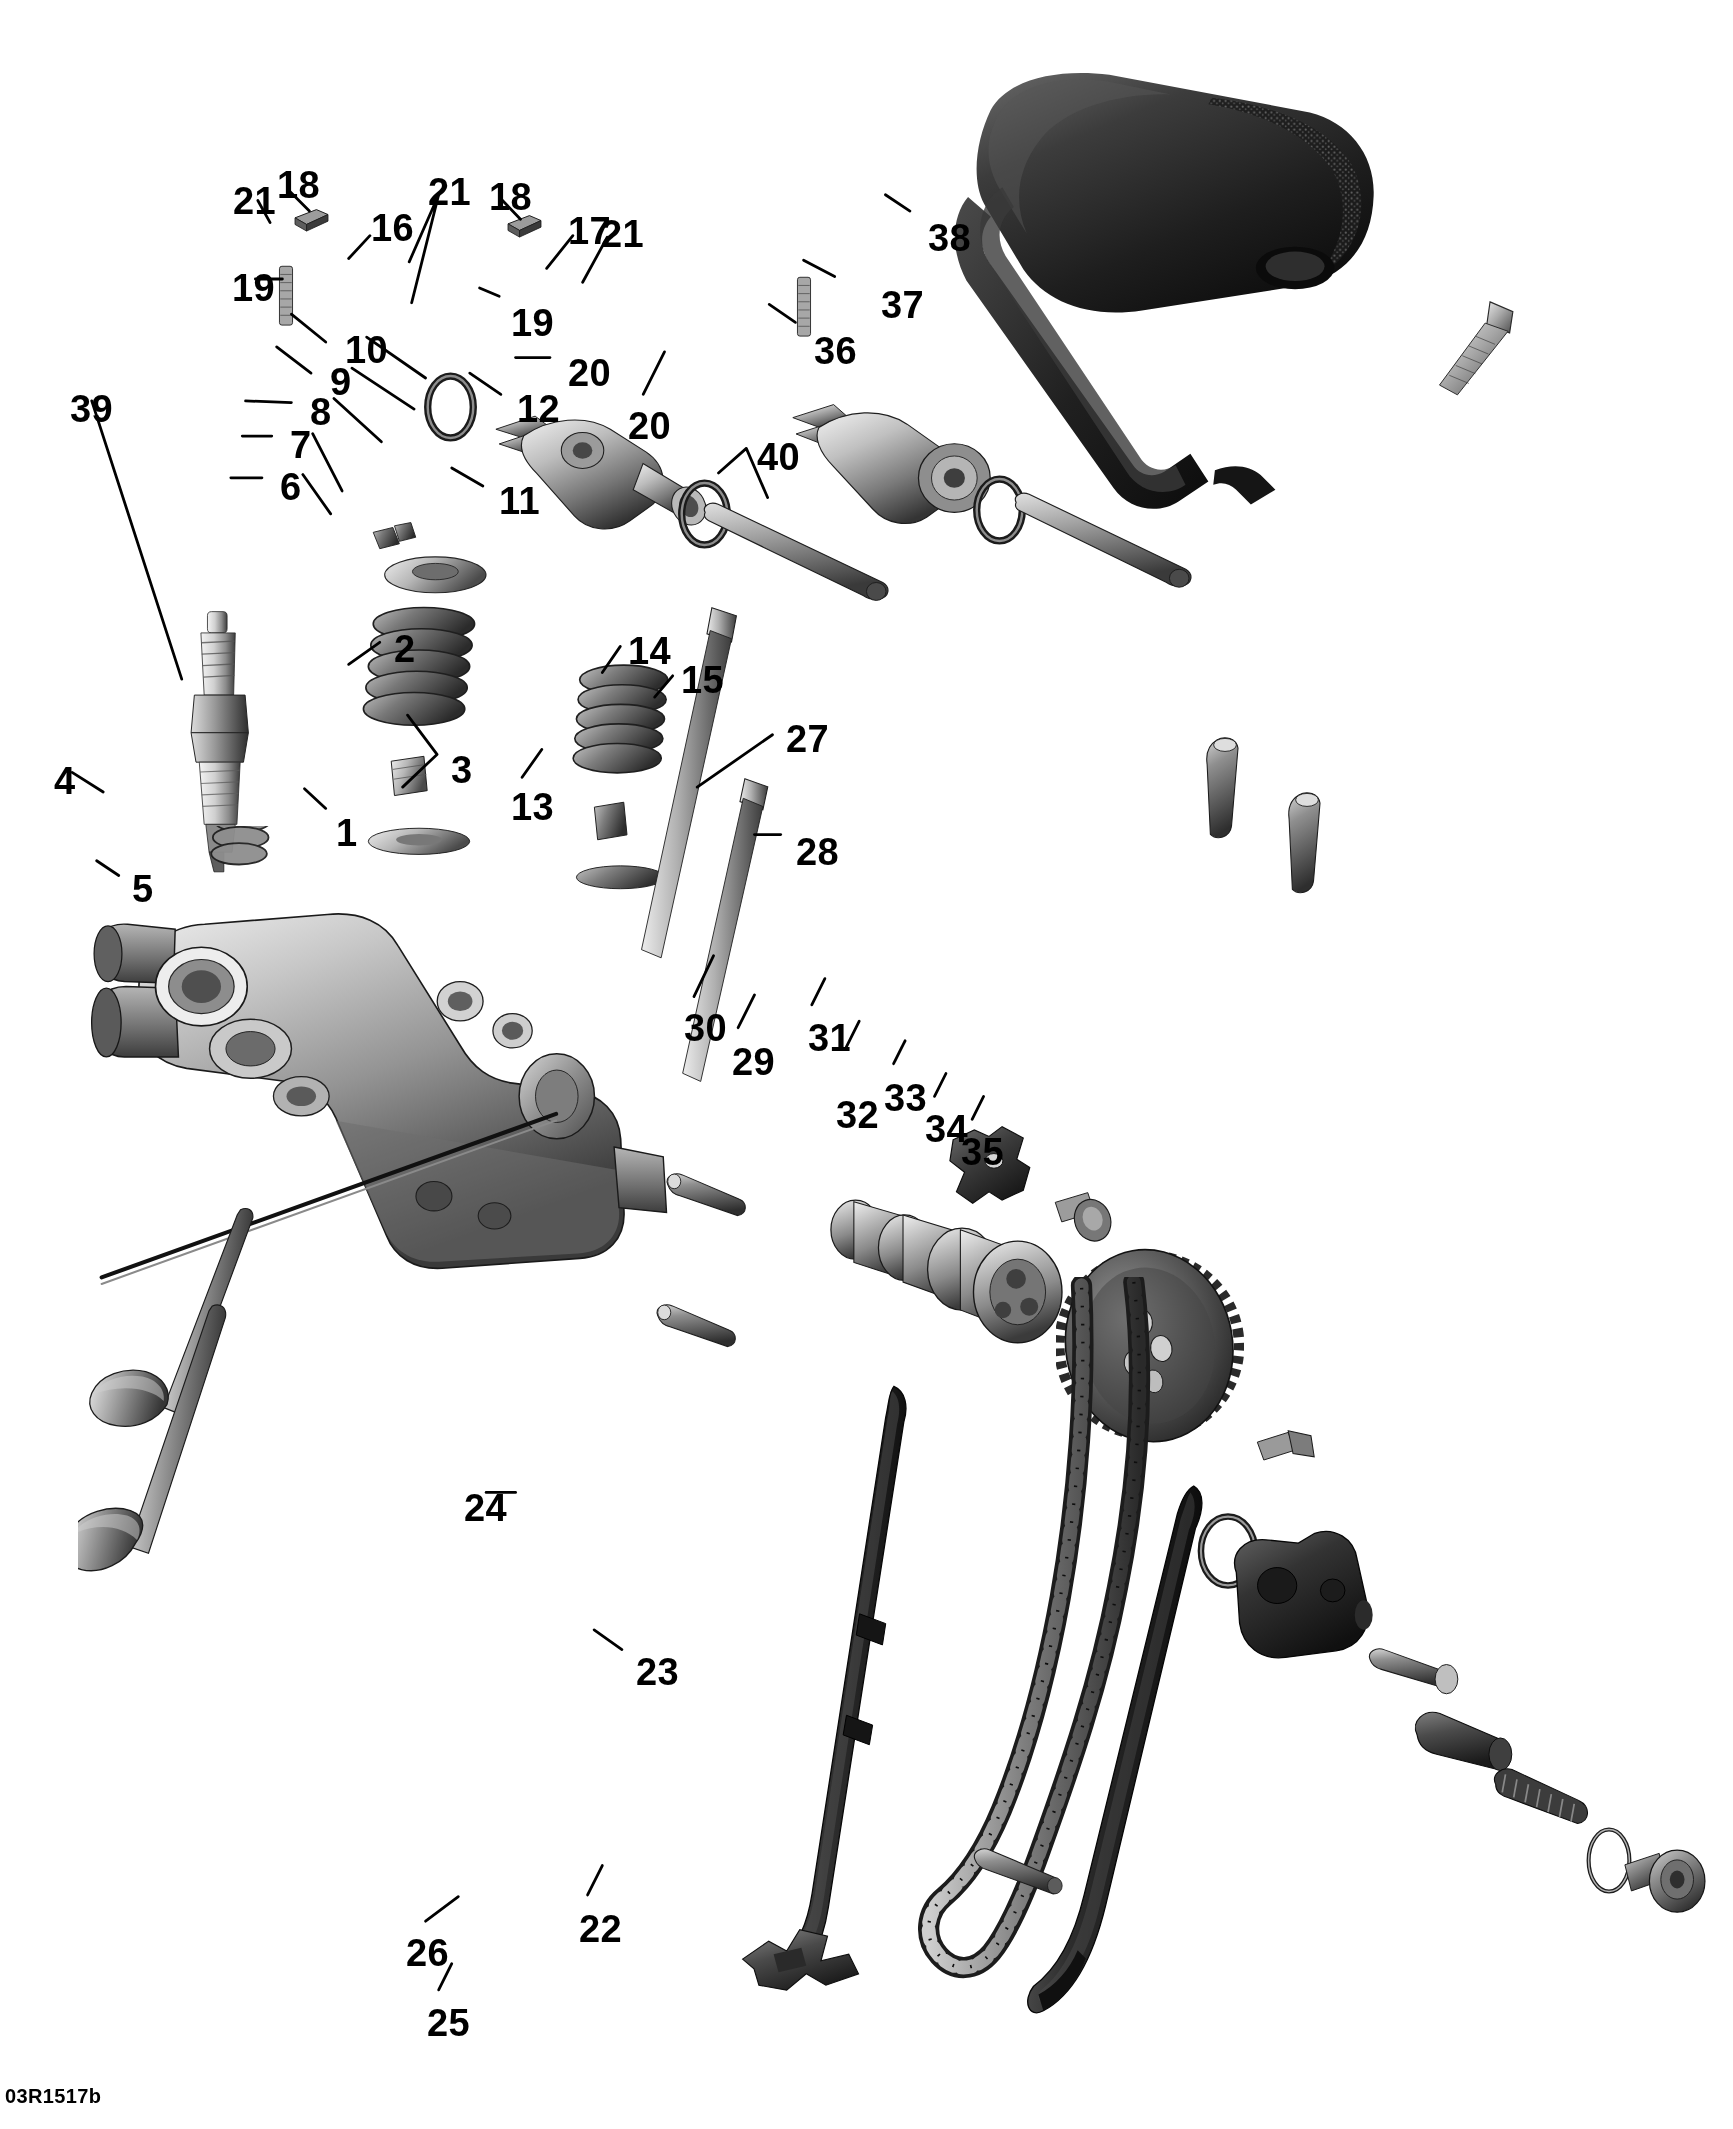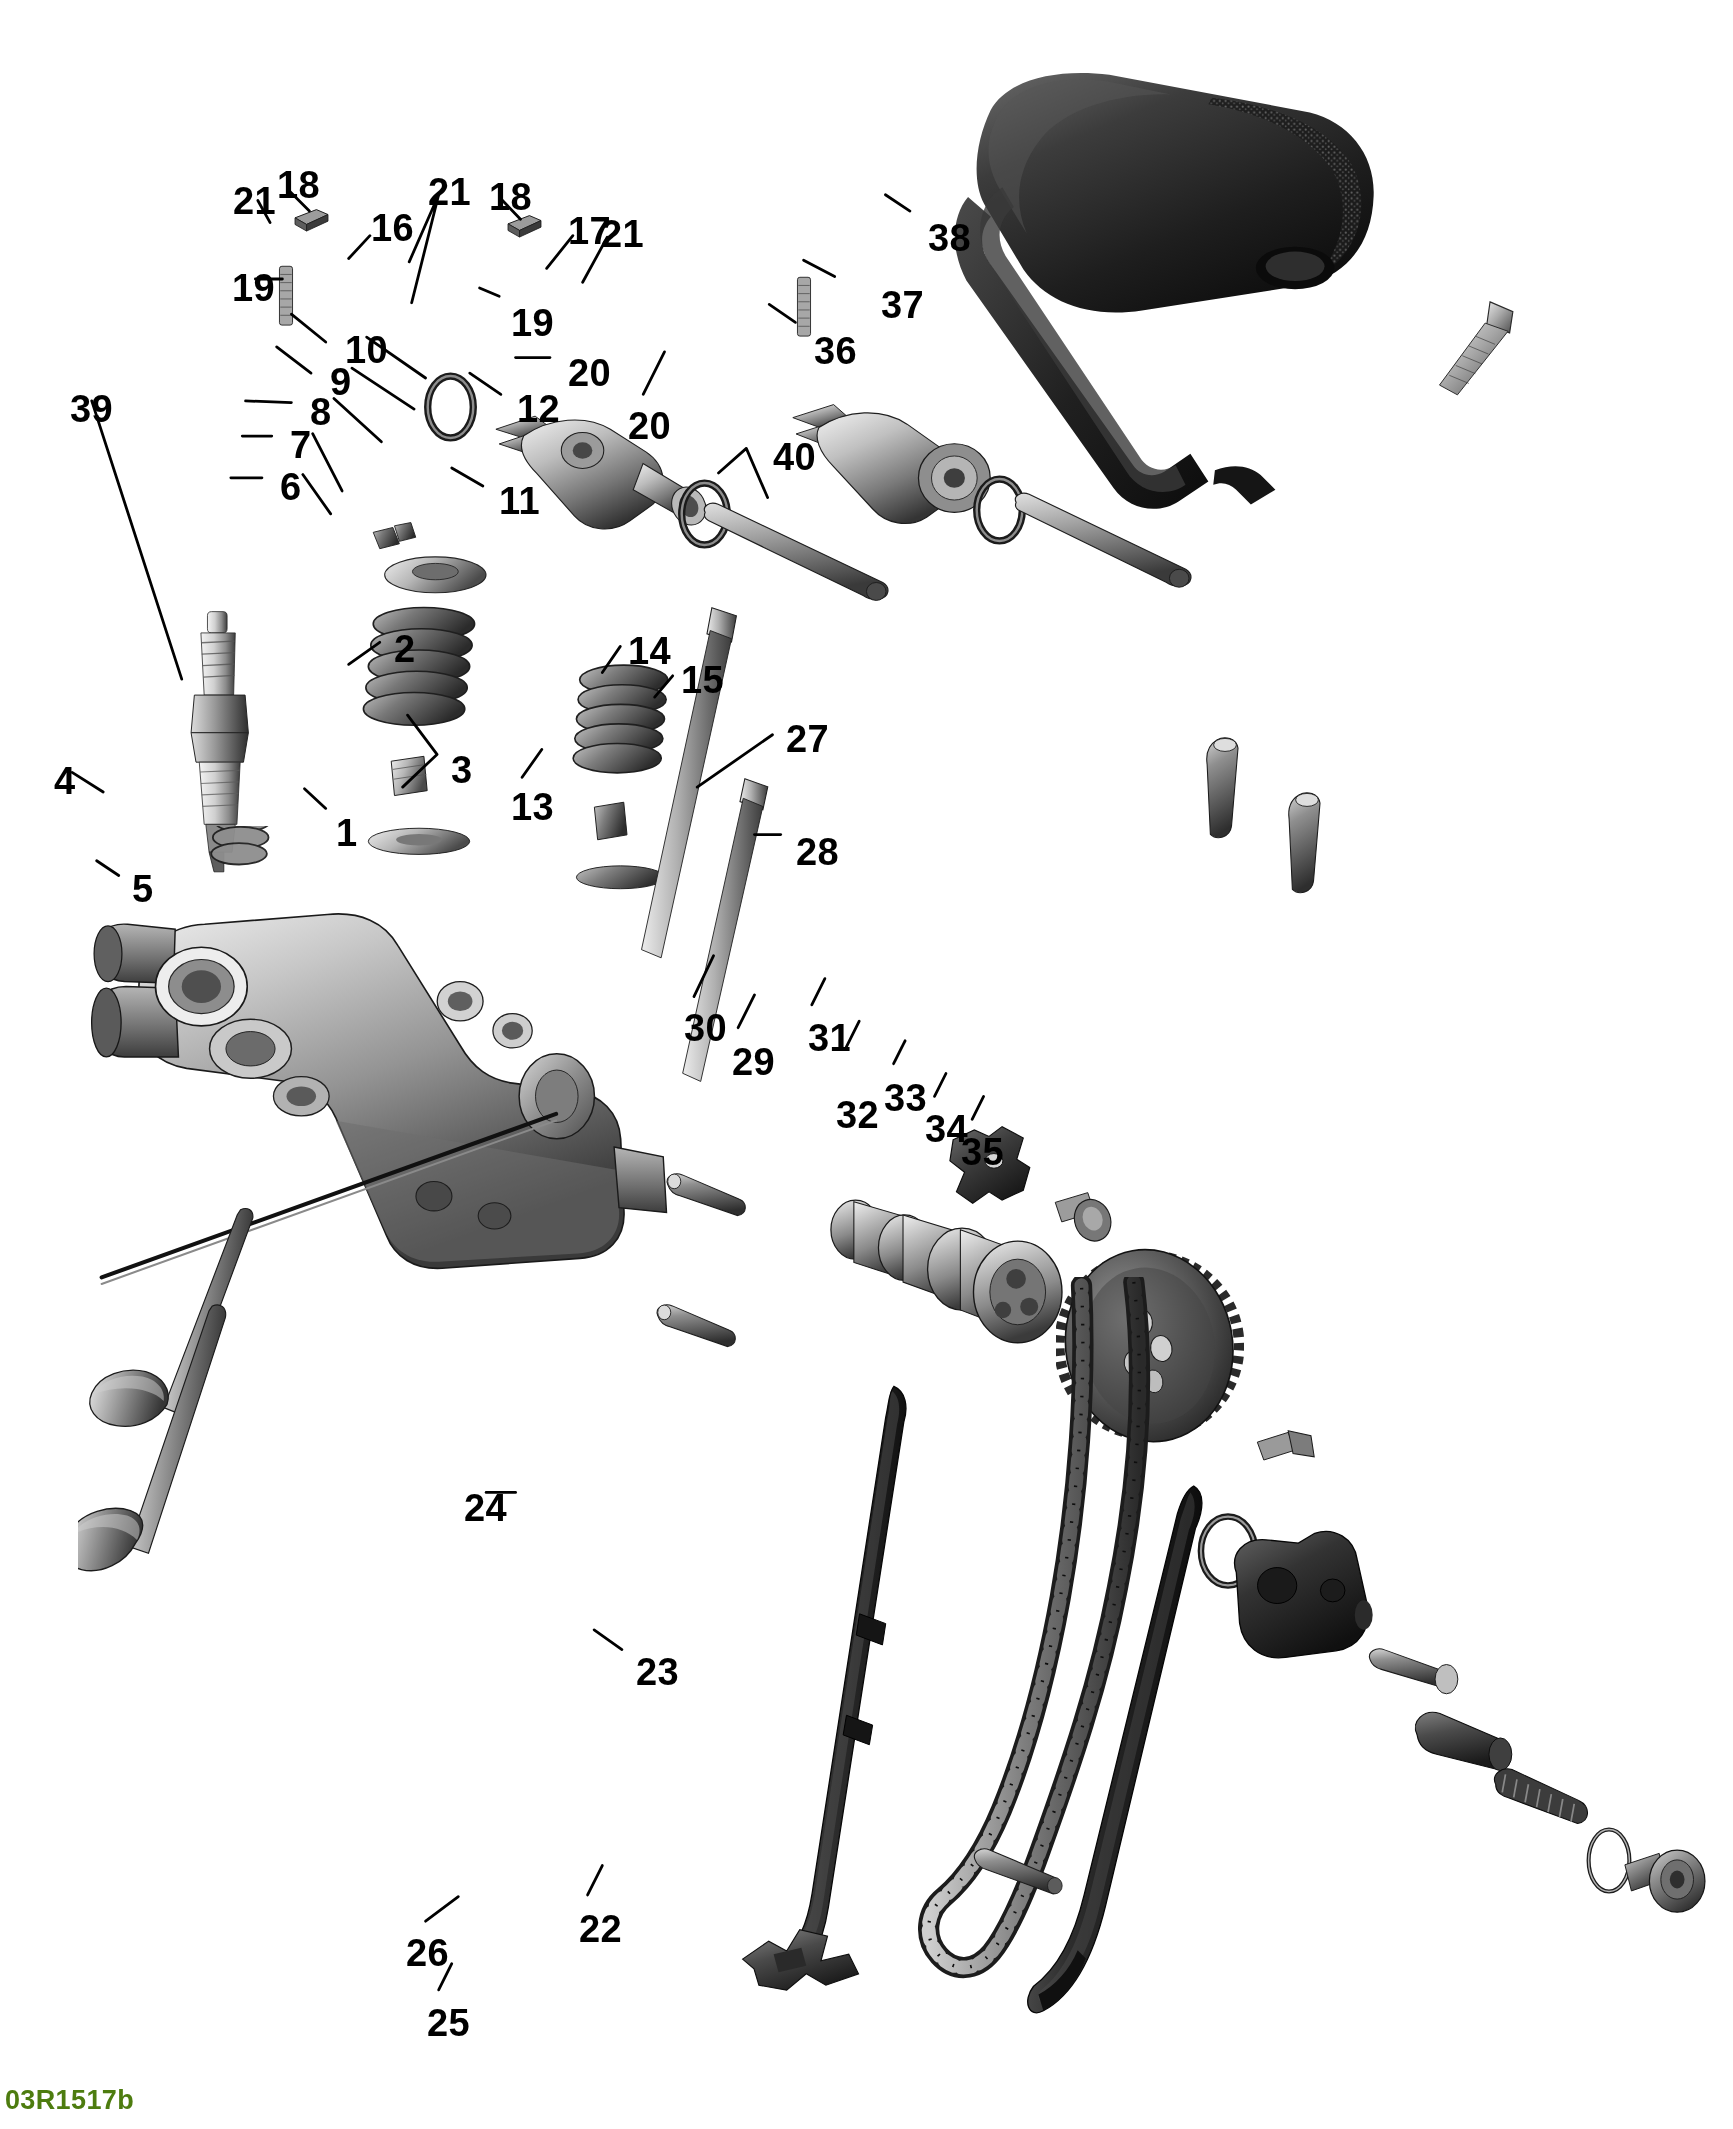--- a/index.html
+++ b/index.html
@@ -54,23 +54,23 @@
     font-weight: 700;
     color: #000000;
     letter-spacing: 0.8px;
   }
   
   #figure-code {
     position: absolute;
     left: 4.9px;
     top: 2085px;
     font-family: "Liberation Sans", sans-serif;
-    font-size: 27px;
+    font-size: 20px;
     font-weight: 700;
-    color: #4d7c0f;
+    color: #000000;
     letter-spacing: 0.4px;
   }
   
   .part { position: absolute; }
 </style>
 </head>
 <body>
 
 <div id="page">
 
@@ -909,20 +909,20 @@
       <div class="callout" style="left: 684px; top: 1009px;">30</div>
       <div class="callout" style="left: 808px; top: 1019px;">31</div>
       <div class="callout" style="left: 836px; top: 1061px; margin-top: 35px;">32</div>
       <div class="callout" style="left: 884px; top: 1079px;">33</div>
       <div class="callout" style="left: 925px; top: 1110px;">34</div>
       <div class="callout" style="left: 961px; top: 1133px;">35</div>
       <div class="callout" style="left: 814px; top: 332px;">36</div>
       <div class="callout" style="left: 853px; top: 286px; margin-left: 28px;">37</div>
       <div class="callout" style="left: 928px; top: 219px;">38</div>
       <div class="callout" style="left: 70px; top: 390px;">39</div>
-      <div class="callout" style="left: 757px; top: 438px; margin-left: 16px;">40</div>
+      <div class="callout" style="left: 757px; top: 438px;">40</div>
     </div>
 
 
   <div id="figure-code">03R1517b</div>
 
 </div>
 
 
 </body></html>

